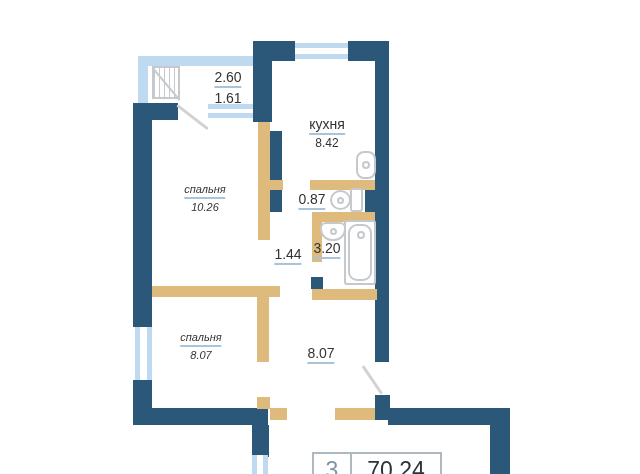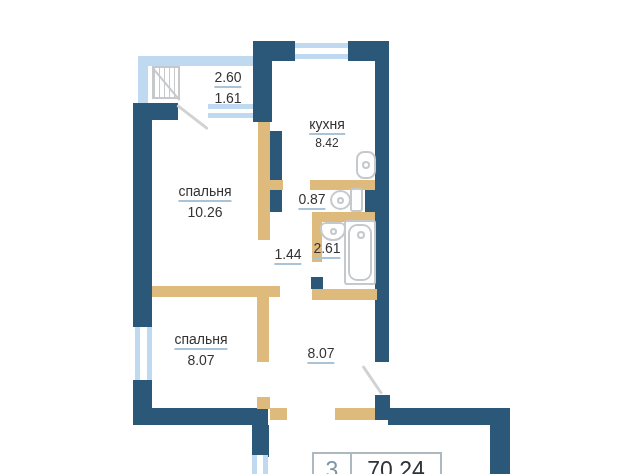--- a/index.html
+++ b/index.html
@@ -15,21 +15,21 @@
   .win{position:absolute;background:var(--win_frame,#BFD9F1);}
   .win i{position:absolute;background:#fff;display:block;}
   .win.h i{left:0;right:0;top:5px;bottom:5px;}
   .win.v i{top:0;bottom:0;left:5px;right:5px;}
   
   .diag{position:absolute;height:3px;background:var(--diag,#D2D2D2);transform-origin:0 0;border-radius:2px;}
   
   .lbl{position:absolute;transform:translateX(-50%);text-align:center;color:var(--text,#333);
        font-size:14px;line-height:1.15;white-space:nowrap;}
   .lbl .ul{height:2px;background:var(--underline,#A9C4D8);margin:1px 0 2px;}
-  .lbl.big{font-size:14px;}
+  .lbl.big{font-size:11px;font-style:italic;}
   
   .fix{position:absolute;border:2px solid var(--fixture,#C6C9CC);background:#fff;box-sizing:border-box;}
   .dot{position:absolute;border:2px solid var(--fixture,#C6C9CC);border-radius:50%;box-sizing:border-box;}
   .hatch{position:absolute;border:2px solid var(--fixture,#C6C9CC);box-sizing:border-box;
          background:repeating-linear-gradient(90deg,var(--fixture,#C6C9CC) 0 1px,transparent 1px 5px);}
   .hatch .d{position:absolute;left:0;top:0;width:41px;height:2px;background:var(--fixture,#C6C9CC);
             transform:rotate(50deg);transform-origin:0 0;}
   .tub-in{position:absolute;left:2px;right:2px;top:2px;bottom:2px;border:2px solid var(--fixture,#C6C9CC);
           border-radius:9px;box-sizing:border-box;}
   
@@ -132,21 +132,21 @@
     <div>0.87</div>
     <div class="ul"></div>
   </div>
 
   <div class="lbl" style="left:288px;top:246px">
     <div>1.44</div>
     <div class="ul"></div>
   </div>
 
   <div class="lbl" style="left:327px;top:240px">
-    <div>2.61</div>
+    <div>3.20</div>
     <div class="ul"></div>
   </div>
 
   <div class="lbl big" style="left:201px;top:331px">
     <div>спальня</div>
     <div class="ul"></div>
     <div>8.07</div>
   </div>
 
   <div class="lbl" style="left:321px;top:345px">

